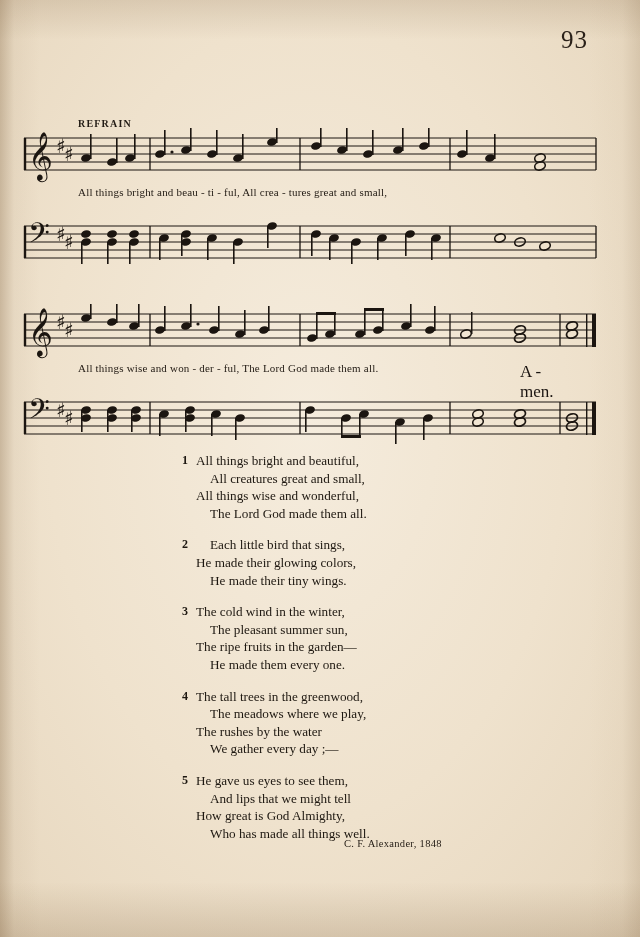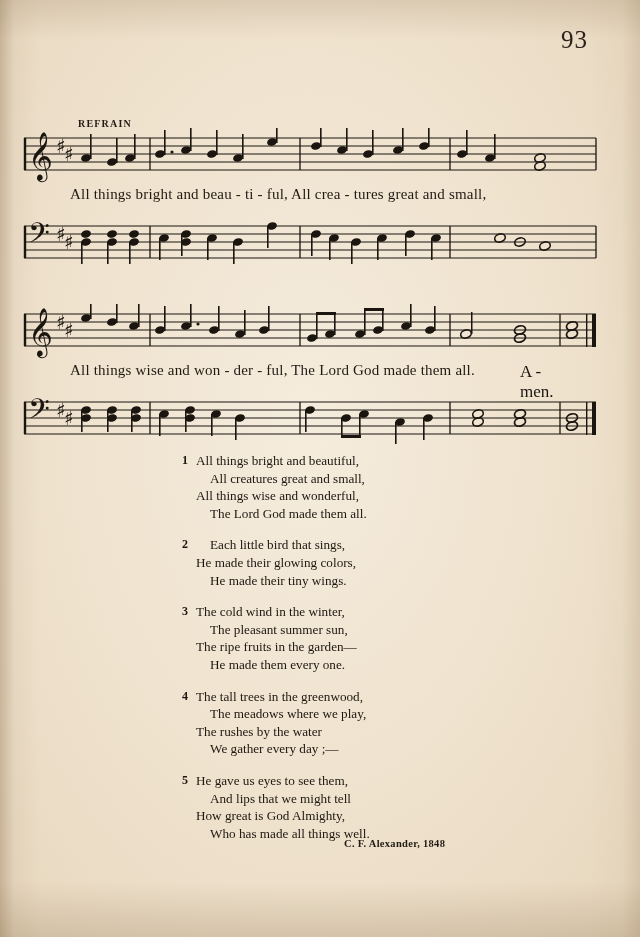--- a/index.html
+++ b/index.html
@@ -46,24 +46,25 @@
     left: 78px;
     top: 18px;
     font-family: "Liberation Serif", serif;
     font-size: 10px;
     font-weight: bold;
     letter-spacing: 1.2px;
     color: #221b14;
   }
   .lyric-line {
     position: absolute;
-    font-size: 15px;
+    font-size: 11px;
     letter-spacing: 0.2px;
     color: #211a13;
     white-space: nowrap;
+    margin-left: 8px;
   }
   .lyric-1 { left: 70px; top: 86px; }
   .lyric-2 { left: 70px; top: 262px; }
   .amen-label { position: absolute; left: 520px; top: 262px; font-size: 17px; }
 
   .verses {
     position: absolute;
     left: 196px;
     top: 452px;
     width: 300px;
@@ -79,21 +80,21 @@
     font-size: 12px;
     font-weight: bold;
   }
   .verse .l { display: block; white-space: nowrap; }
   .verse .i1 { padding-left: 14px; font-family: Liberation Serif, serif; }
   .attribution {
     position: absolute;
     left: 344px;
     top: 838px;
     font-size: 10.5px;
-    font-weight: bold;
+    font-weight: normal;
     letter-spacing: 0.3px;
     color: #221b14;
   }
   svg { display: block; }
   .ink { fill: #1b1510; }
   .inkstroke { stroke: #1b1510; fill: none; }
 </style>
 </head>
 <body>
 

